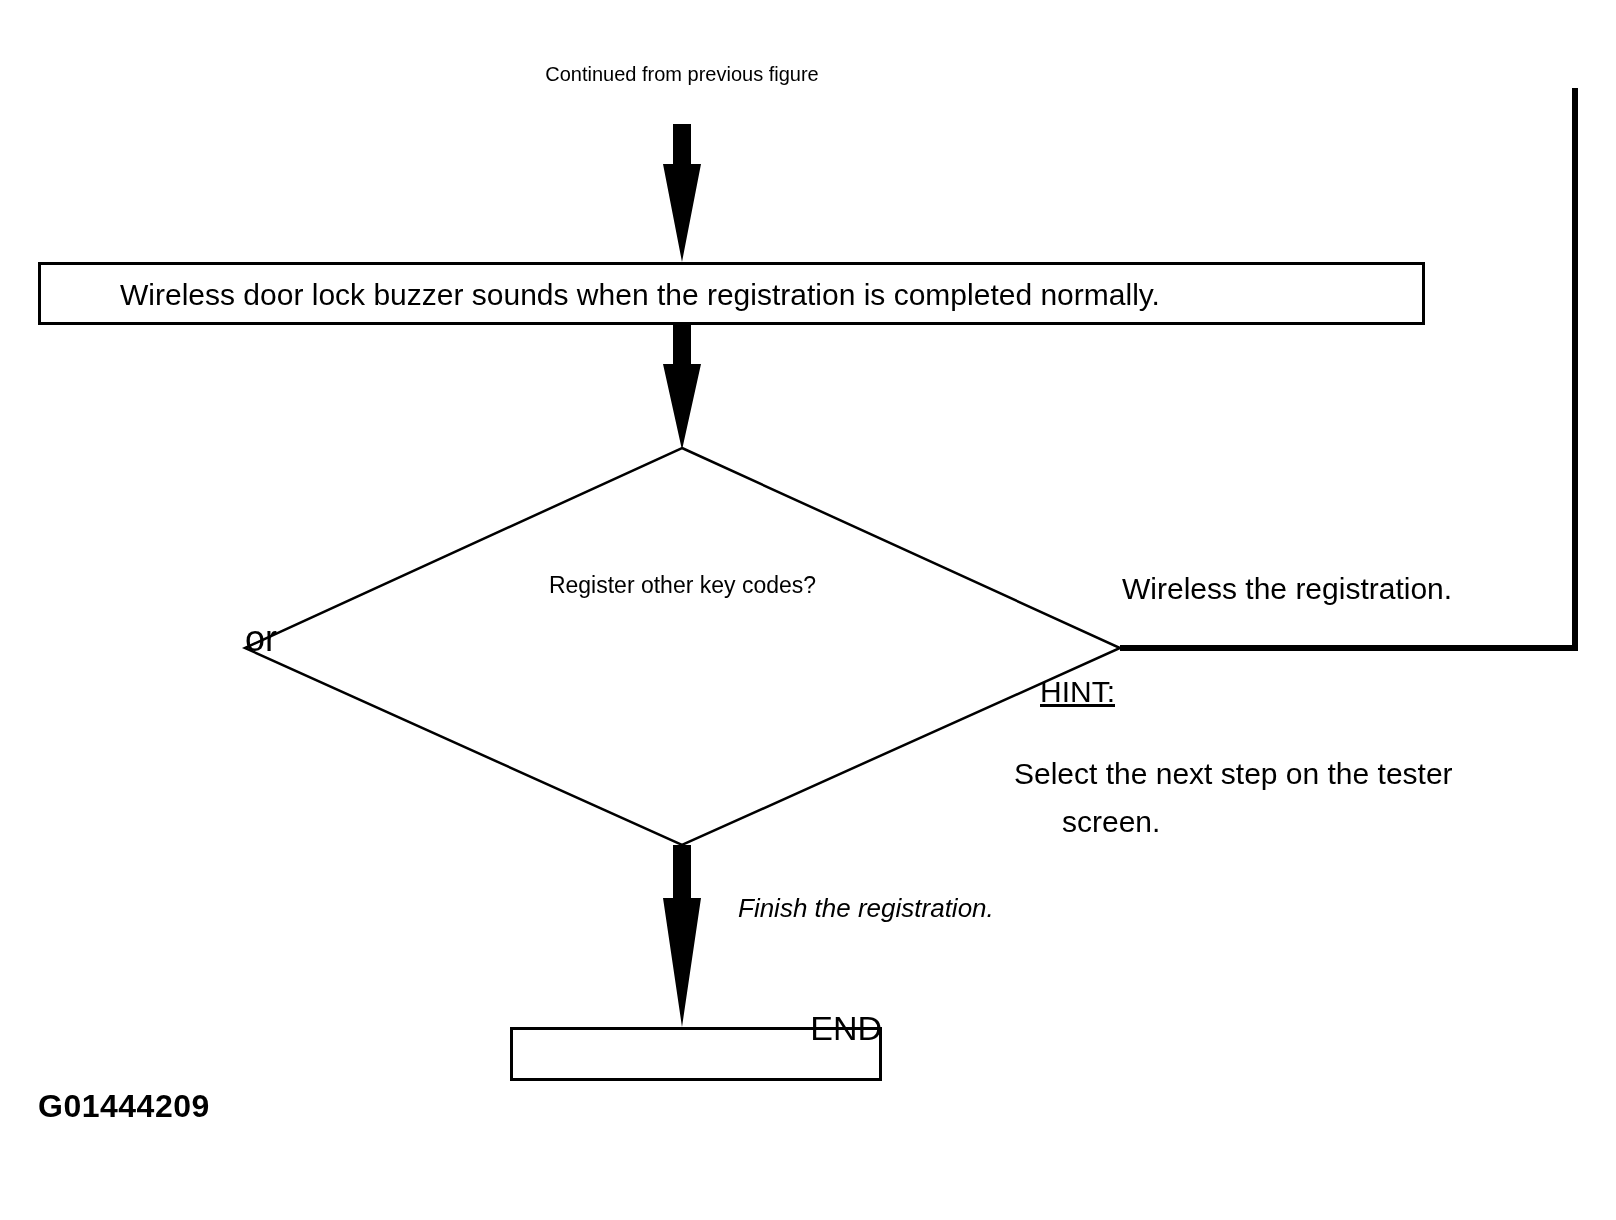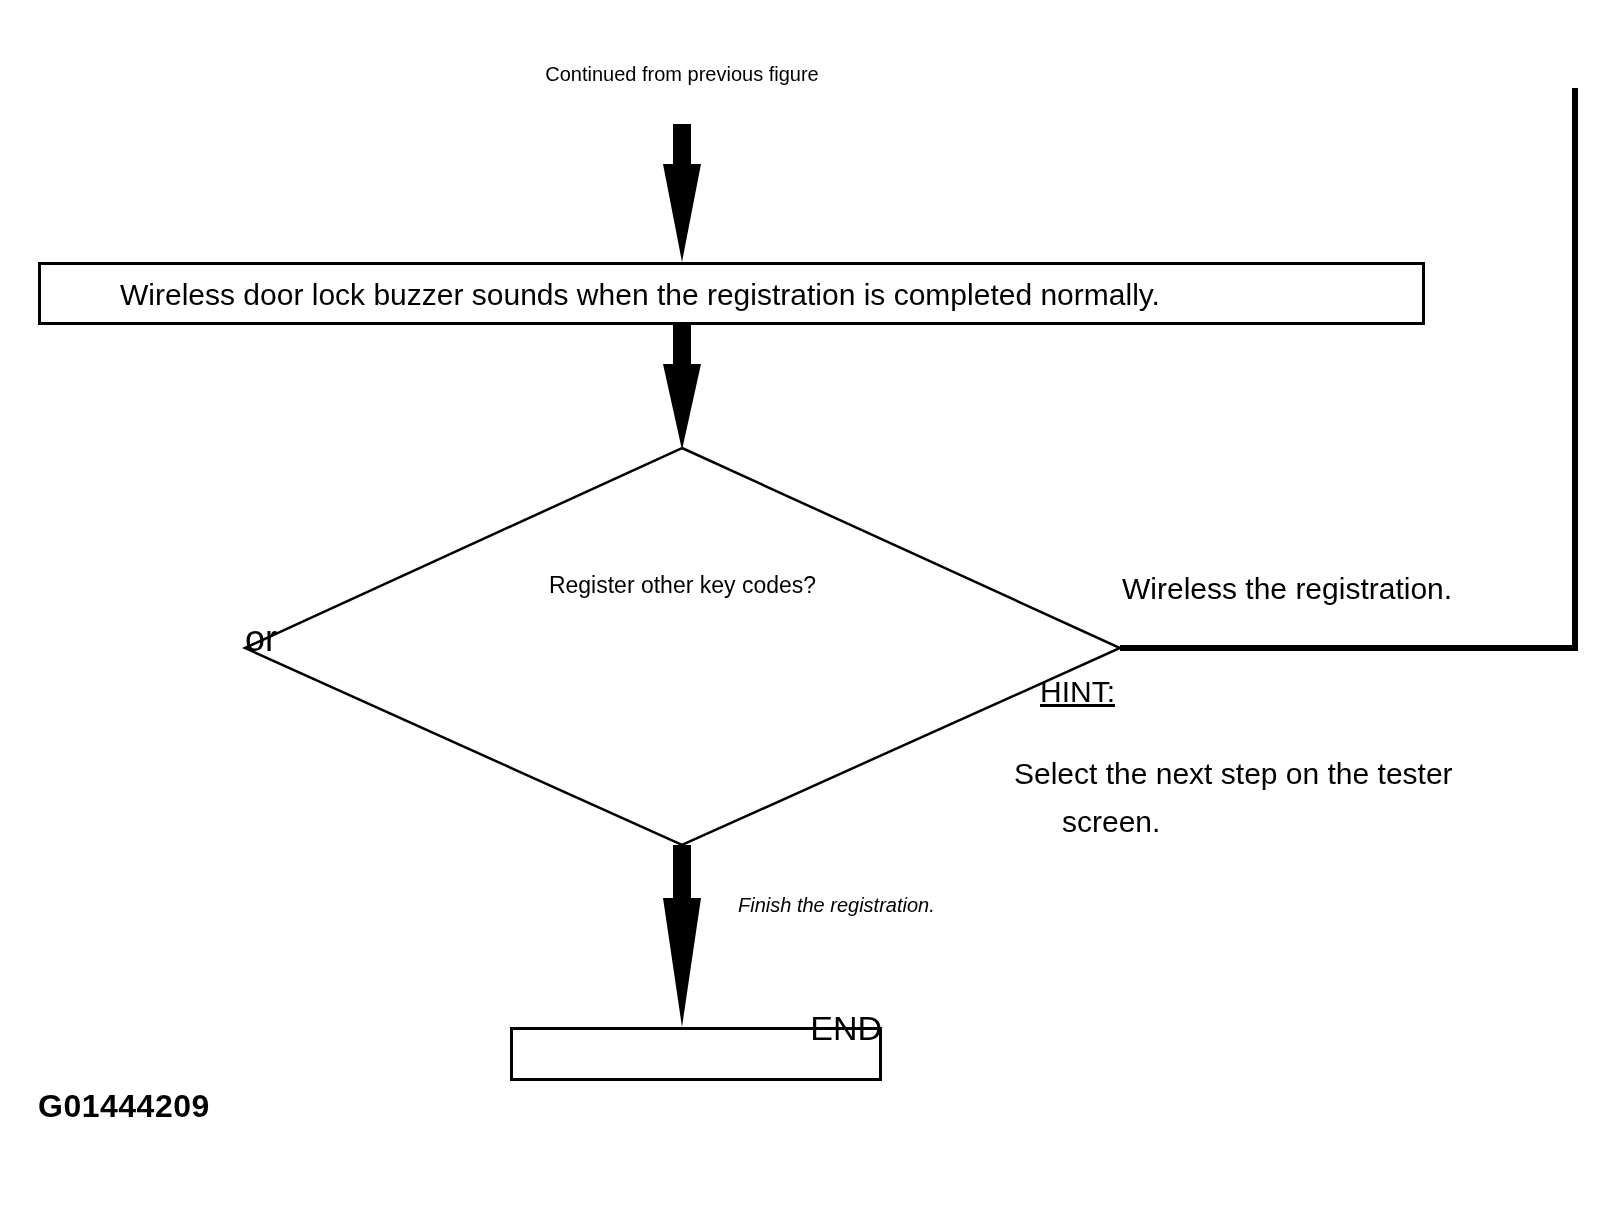--- a/index.html
+++ b/index.html
@@ -37,21 +37,21 @@
   #hint-title{
     left:1040px;top:677px;font-size:30px;text-decoration:underline;
   }
   #hint-line-1{
     left:1014px;top:759px;font-size:30px;
   }
   #hint-line-2{
     left:1040px;top:807px;font-size:30px;margin-left:22px;
   }
   #finish-label{
-    left:738px;top:895px;font-size:20px;font-style:italic;
+    left:738px;top:895px;font-size:26px;font-style:italic;
   }
   #end-box-text{
     left:510px;top:1011px;width:372px;text-align:right;font-size:34px;
   }
   #figure-code{
     left:38px;top:1090px;font-size:32px;font-weight:bold;letter-spacing:0.5px;
   }
 
   
   .rect{position:absolute;border:3px solid #000;background:transparent;box-sizing:border-box;}

